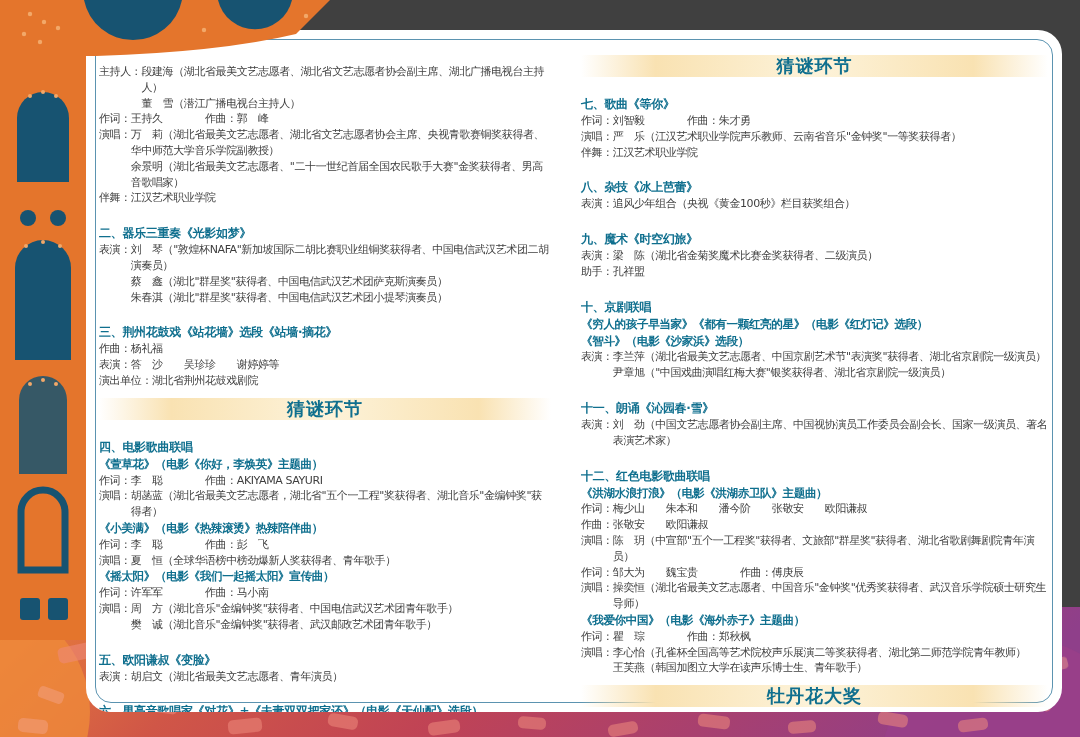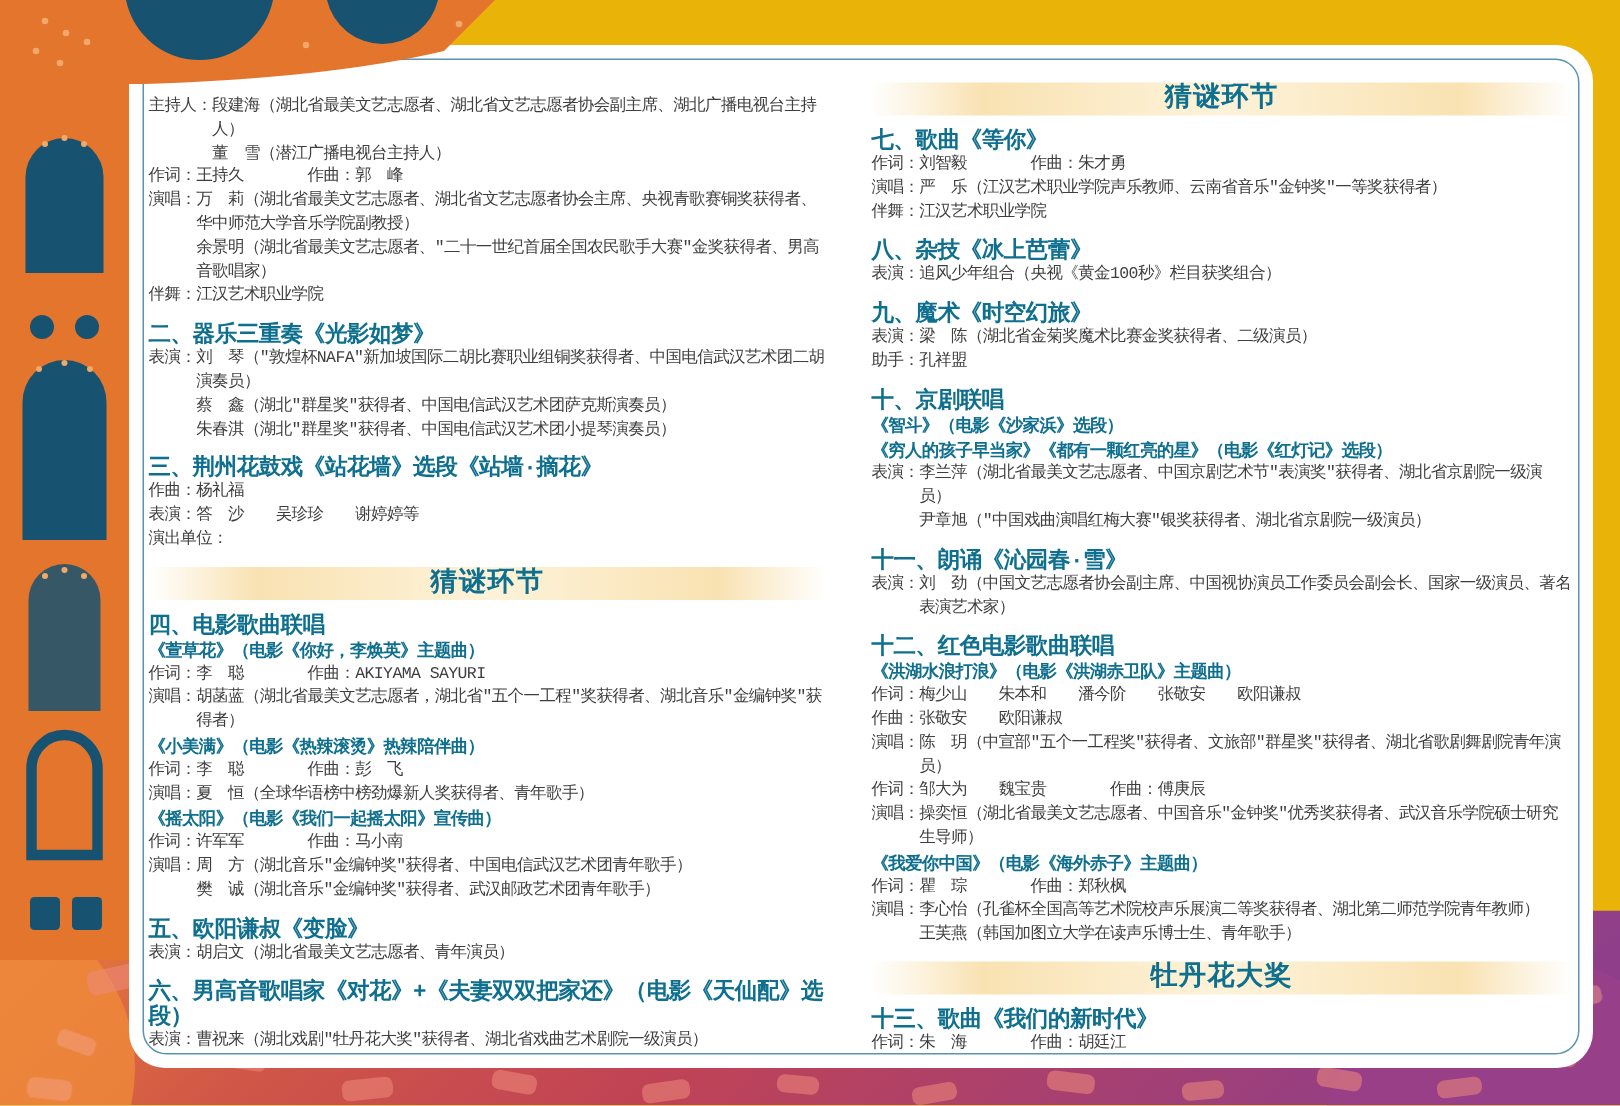--- a/index.html
+++ b/index.html
@@ -1,37 +1,37 @@
 <!DOCTYPE html>
 <html><head>
 <meta charset="utf-8">
 <style>
   html,body{margin:0;padding:0;}
   body{font-family:"DejaVu Sans","Liberation Sans",sans-serif;}
-  .page{position:relative;width:1080px;height:737px;background:#eab308;overflow:hidden;font-family:Liberation Mono, monospace;}
+  .page{position:relative;width:1080px;height:737px;background:#404040;overflow:hidden;}
   .deco{position:absolute;pointer-events:none;}
   .strip-left{left:0;top:0;}
   .band-bottom{left:0;bottom:0;}
   .ornament-tl{left:0;top:0;z-index:6;}
   .card{
     position:absolute;left:86px;top:30px;width:976px;height:682px;
     background:#ffffff;border-radius:24px;z-index:3;overflow:hidden;
   }
   .card-border{
     position:absolute;left:9px;top:9px;right:9px;bottom:9px;
     border:1.5px solid #5b93b0;border-radius:16px;pointer-events:none;
   }
   .card-inner{
     position:absolute;left:13px;top:12px;right:14px;bottom:12px;
     display:flex;gap:30px;
   }
   .col{color:#3e3e3e;font-size:11px;line-height:15.8px;letter-spacing:-0.4px;}
   .col-left{flex:0 0 452px;margin-top:22px;}
   .col-right{flex:1;margin-top:4px;}
-  .item-title{color:#0f6f8e;font-weight:700;font-size:15px;line-height:17px;margin-top:9px;letter-spacing:-0.3px;}
+  .item-title{color:#0f6f8e;font-weight:700;font-size:12px;line-height:17px;margin-top:19px;letter-spacing:-0.3px;}
   .song{color:#0f6f8e;font-weight:700;font-size:11.6px;line-height:15.8px;margin-top:1px;}
   .band{
     margin:9px 0 6px 0;height:22px;line-height:22px;text-align:center;
     color:#0f6f8e;font-weight:700;font-size:18px;letter-spacing:1px;
     background:linear-gradient(90deg, rgba(253,238,203,0) 0%, #f9e2b2 16%, #fdf3da 50%, #f9e2b2 84%, rgba(253,238,203,0) 100%);
   }
   .row{display:flex;align-items:flex-start;}
   .lbl{flex:0 0 auto;white-space:pre;}
   .entries{flex:1;min-width:0;}
   .entry{}
@@ -149,20 +149,23 @@
             </div>
           </div>
           <div class="row">
             <span class="lbl">表演：</span>
             <div class="entries">
               <div class="entry">答　沙　　吴珍珍　　谢婷婷等</div>
             </div>
           </div>
           <div class="row">
             <span class="lbl">演出单位：</span>
+            <div class="entries">
+              <div class="entry">湖北省荆州花鼓戏剧院</div>
+            </div>
           </div>
           <div class="band">猜谜环节</div>
           <div class="item-title">四、电影歌曲联唱</div>
           <div class="song">《萱草花》（电影《你好，李焕英》主题曲）</div>
           <div class="row">
             <span class="lbl">作词：</span>
             <div class="entries">
               <div class="entry">李　聪　　　　作曲：AKIYAMA SAYURI</div>
             </div>
           </div>
@@ -249,22 +252,22 @@
               <div class="entry">梁　陈（湖北省金菊奖魔术比赛金奖获得者、二级演员）</div>
             </div>
           </div>
           <div class="row">
             <span class="lbl">助手：</span>
             <div class="entries">
               <div class="entry">孔祥盟</div>
             </div>
           </div>
           <div class="item-title">十、京剧联唱</div>
+          <div class="song">《穷人的孩子早当家》《都有一颗红亮的星》（电影《红灯记》选段）</div>
           <div class="song">《智斗》（电影《沙家浜》选段）</div>
-          <div class="song">《穷人的孩子早当家》《都有一颗红亮的星》（电影《红灯记》选段）</div>
           <div class="row">
             <span class="lbl">表演：</span>
             <div class="entries">
               <div class="entry">李兰萍（湖北省最美文艺志愿者、中国京剧艺术节"表演奖"获得者、湖北省京剧院一级演员）</div>
               <div class="entry">尹章旭（"中国戏曲演唱红梅大赛"银奖获得者、湖北省京剧院一级演员）</div>
             </div>
           </div>
           <div class="item-title">十一、朗诵《沁园春·雪》</div>
           <div class="row">
             <span class="lbl">表演：</span>

